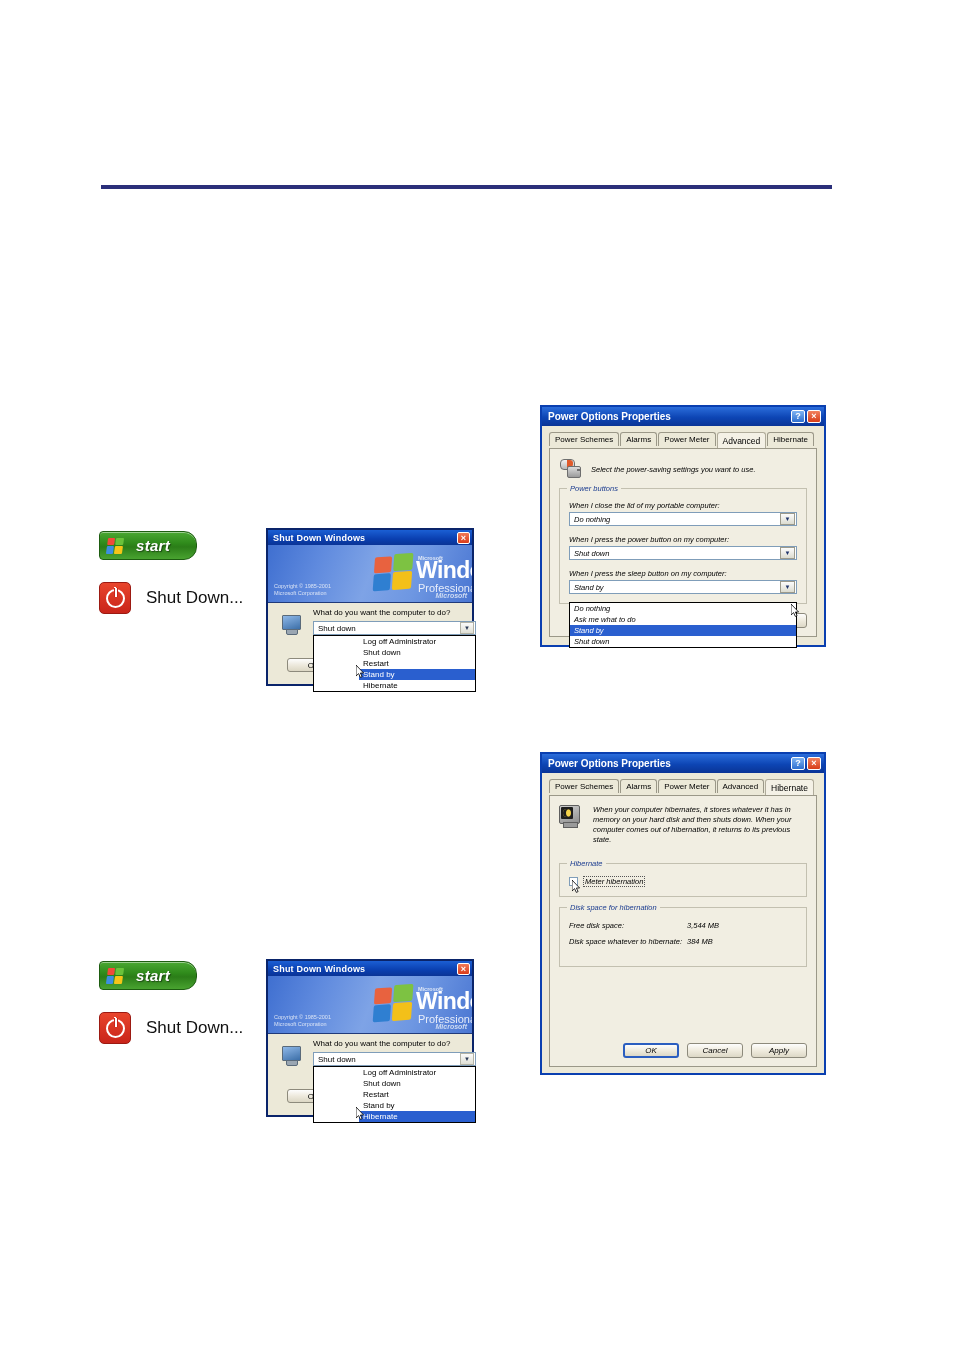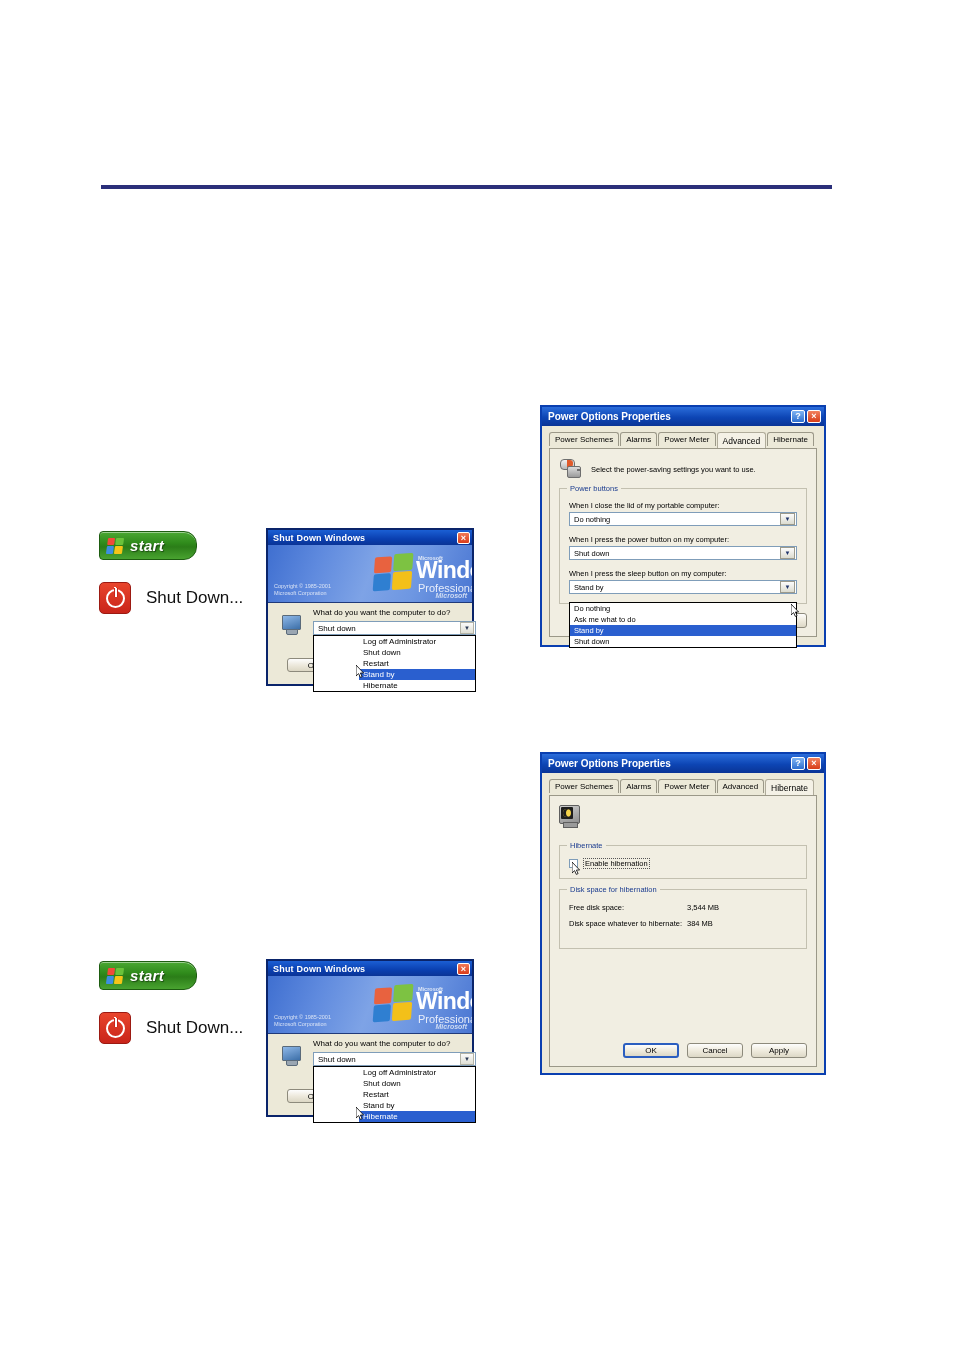--- a/index.html
+++ b/index.html
@@ -27,21 +27,21 @@
   .startbtn .flag{
     width:17px;height:16px;margin-left:7px;position:relative;flex:0 0 auto;
     transform:skewX(-8deg);
   }
   .flag i{position:absolute;display:block;border-radius:1px;}
   .flag .q1{left:0;top:0;width:7px;height:7px;background:#f04a3a;}
   .flag .q2{left:8px;top:0;width:8px;height:7px;background:#69c23b;}
   .flag .q3{left:0;top:8px;width:7px;height:8px;background:#3d8fe0;}
   .flag .q4{left:8px;top:8px;width:8px;height:8px;background:#f5c518;}
   .startbtn .slabel{
-    margin-left:6px;color:#ffffff;font-size:15px;font-style:italic;font-weight:bold;
+    margin-left:12px;color:#ffffff;font-size:15px;font-style:italic;font-weight:bold;
     text-shadow:1px 1px 1px rgba(0,0,0,.45);letter-spacing:.3px;
   }
 
   
   .sd-ico{
     position:absolute;width:30px;height:30px;border-radius:5px;
     background:linear-gradient(180deg,#e8452c 0%,#c9241a 100%);
     border:1px solid #9c1a12;display:flex;align-items:center;justify-content:center;
   }
   .sd-ico .pw{
@@ -183,21 +183,21 @@
     height:14px;line-height:14px;padding:0 5px;font-size:8px;color:#000;
     background:#ece9d8;border:1px solid #9b9888;border-bottom:none;
     border-radius:3px 3px 0 0;margin-right:1px;box-sizing:border-box;
   }
   .tab.active{
     height:16px;line-height:16px;background:#f4f1e6;font-size:8.5px;
     border-color:#b0ac9b;position:relative;z-index:4;margin-bottom:-1px;
   }
   .tabpane{
     border:1px solid #9b9888;background:#f1eee2;padding:9px 9px 8px 9px;
-    position:relative;box-sizing:border-box;
+    position:relative;box-sizing:border-box;font-style:italic;
   }
   .intro{display:flex;gap:10px;align-items:flex-start;margin-bottom:8px;}
   .intro .txt{font-size:7.5px;line-height:10px;color:#000;padding-top:7px;}
   .intro .txt.tall{padding-top:0;}
 
   .battico{width:22px;height:20px;position:relative;flex:0 0 auto;}
   .battico .b1{position:absolute;left:1px;top:1px;width:13px;height:9px;border-radius:4px;
     background:linear-gradient(180deg,#f2f2f2 0%,#b9b9b9 100%);border:1px solid #6e6e6e;}
   .battico .b1r{position:absolute;left:8px;top:2px;width:6px;height:7px;border-radius:0 3px 3px 0;background:#e05a2b;}
   .battico .plug{position:absolute;left:8px;top:8px;width:12px;height:10px;border-radius:2px;
@@ -427,27 +427,28 @@
         <span class="tab active">Hibernate</span>
       </div>
       <div class="tabpane" style="flex:1;display:flex;flex-direction:column;">
         <div class="intro">
           <span class="hibico">
             <span class="mon"></span>
               <span class="scr"></span>
               <span class="moon"></span>
               <span class="base"></span>
           </span>
+          <span class="txt tall">When your computer hibernates, it stores whatever it has in memory on your hard disk and then shuts down. When your computer comes out of hibernation, it returns to its previous state.</span>
         </div>
 
         <div class="group" style="padding:12px 9px 9px 9px;">
           <span class="gl">Hibernate</span>
           <div class="chkrow" style="margin-bottom:0;position:relative;">
             <span class="chk"></span>
-            <span class="lb dotted">Enable hibernation</span>
+            <span class="lb dotted">Meter hibernation</span>
             <span class="cursor" style="left:3px;top:4px;">
               <svg width="9" height="13" viewBox="0 0 9 13">
                   <path d="M0 0 L0 11 L2.6 8.6 L4.3 12.4 L6.1 11.6 L4.4 8 L7.6 8 Z" fill="#fff" stroke="#000" stroke-width="0.8"></path>
                 </svg>
             </span>
           </div>
         </div>
 
         <div class="group" style="padding:13px 9px 20px 9px;">
           <span class="gl">Disk space for hibernation</span>

